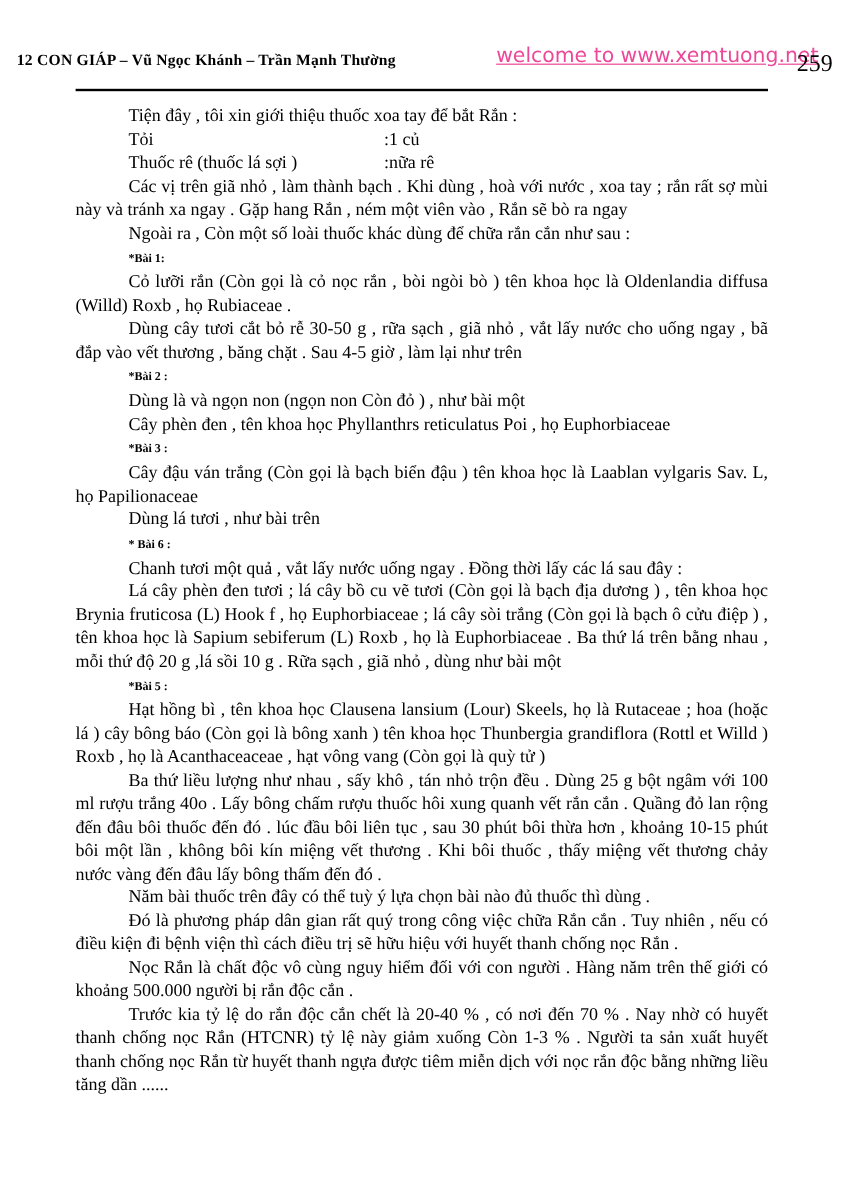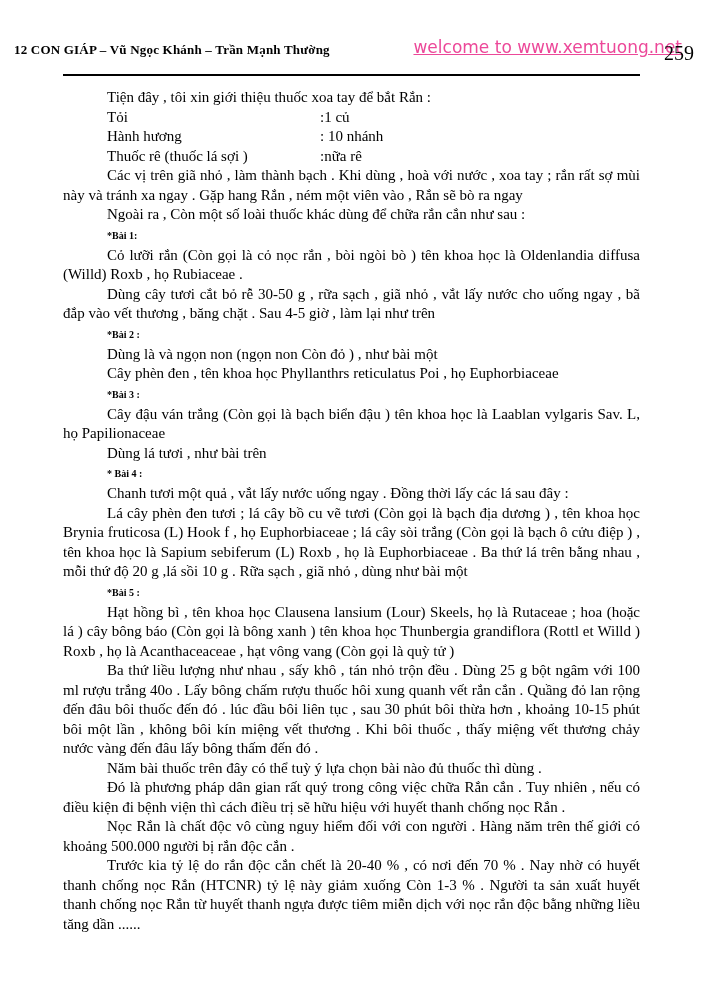--- a/index.html
+++ b/index.html
@@ -82,44 +82,40 @@
 
   <main class="content">
 
     <p class="para">Tiện đây , tôi xin giới thiệu thuốc xoa tay để bắt Rắn :</p>
 
     <div class="ing-row">
       <span>Tỏi</span>
       <span class="ing-amt">:1 củ</span>
     </div>
     <div class="ing-row">
-      <span>Hành hương</span>
-      <span class="ing-amt">: 10 nhánh</span>
-    </div>
-    <div class="ing-row">
       <span>Thuốc rê (thuốc lá sợi )</span>
       <span class="ing-amt">:nữa rê</span>
     </div>
 
     <p class="para">Các vị trên giã nhỏ , làm thành bạch . Khi dùng , hoà với nước , xoa tay ; rắn rất sợ mùi này và tránh xa ngay . Gặp hang Rắn , ném một viên vào , Rắn sẽ bò ra ngay</p>
     <p class="para">Ngoài ra , Còn một số loài thuốc khác dùng để chữa rắn cắn như sau :</p>
 
     <p class="sec-head">*Bài 1:</p>
     <p class="para">Cỏ lưỡi rắn (Còn gọi là cỏ nọc rắn , bòi ngòi bò ) tên khoa học là Oldenlandia diffusa (Willd) Roxb , họ Rubiaceae .</p>
     <p class="para">Dùng cây tươi cắt bỏ rễ 30-50 g , rữa sạch , giã nhỏ , vắt lấy nước cho uống ngay , bã đắp vào vết thương , băng chặt . Sau 4-5 giờ , làm lại như trên</p>
 
     <p class="sec-head">*Bài 2 :</p>
     <p class="para">Dùng là và ngọn non (ngọn non Còn đỏ ) , như bài một</p>
     <p class="para">Cây phèn đen , tên khoa học Phyllanthrs reticulatus Poi , họ Euphorbiaceae</p>
 
     <p class="sec-head">*Bài 3 :</p>
     <p class="para">Cây đậu ván trắng (Còn gọi là bạch biển đậu ) tên khoa học là Laablan vylgaris Sav. L, họ Papilionaceae</p>
     <p class="para">Dùng lá tươi , như bài trên</p>
 
-    <p class="sec-head">* Bài 4 :</p>
+    <p class="sec-head">* Bài 6 :</p>
     <p class="para">Chanh tươi một quả , vắt lấy nước uống ngay . Đồng thời lấy các lá sau đây :</p>
     <p class="para">Lá cây phèn đen tươi ; lá cây bồ cu vẽ tươi (Còn gọi là bạch địa dương ) , tên khoa học Brynia fruticosa (L) Hook f , họ Euphorbiaceae ; lá cây sòi trắng (Còn gọi là bạch ô cửu điệp ) , tên khoa học là Sapium sebiferum (L) Roxb , họ là Euphorbiaceae . Ba thứ lá trên bằng nhau , mỗi thứ độ 20 g ,lá sồi 10 g . Rữa sạch , giã nhỏ , dùng như bài một</p>
 
     <p class="sec-head">*Bài 5 :</p>
     <p class="para">Hạt hồng bì , tên khoa học Clausena lansium (Lour) Skeels, họ là Rutaceae ; hoa (hoặc lá ) cây bông báo (Còn gọi là bông xanh ) tên khoa học Thunbergia grandiflora (Rottl et Willd ) Roxb , họ là Acanthaceaceae , hạt vông vang (Còn gọi là quỳ tử )</p>
     <p class="para">Ba thứ liều lượng như nhau , sấy khô , tán nhỏ trộn đều . Dùng 25 g bột ngâm với 100 ml rượu trắng 40o . Lấy bông chấm rượu thuốc hôi xung quanh vết rắn cắn . Quầng đỏ lan rộng đến đâu bôi thuốc đến đó . lúc đầu bôi liên tục , sau 30 phút bôi thừa hơn , khoảng 10-15 phút bôi một lần , không bôi kín miệng vết thương . Khi bôi thuốc , thấy miệng vết thương chảy nước vàng đến đâu lấy bông thấm đến đó .</p>
 
     <p class="para">Năm bài thuốc trên đây có thể tuỳ ý lựa chọn bài nào đủ thuốc thì dùng .</p>
     <p class="para">Đó là phương pháp dân gian rất quý trong công việc chữa Rắn cắn . Tuy nhiên  , nếu có điều kiện đi bệnh viện thì cách điều trị sẽ hữu hiệu với huyết thanh chống nọc Rắn .</p>
     <p class="para">Nọc Rắn là chất độc vô cùng nguy hiểm đối với con người . Hàng năm trên thế giới có khoảng 500.000 người bị rắn độc cắn .</p>

